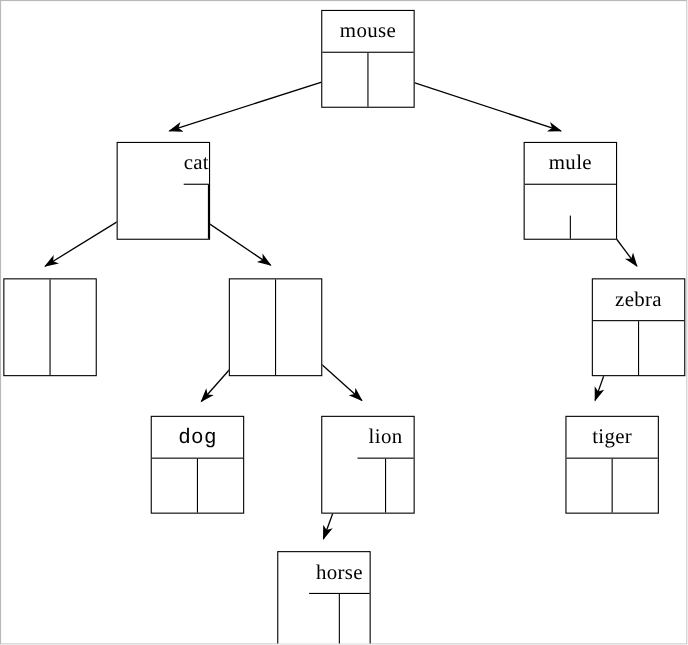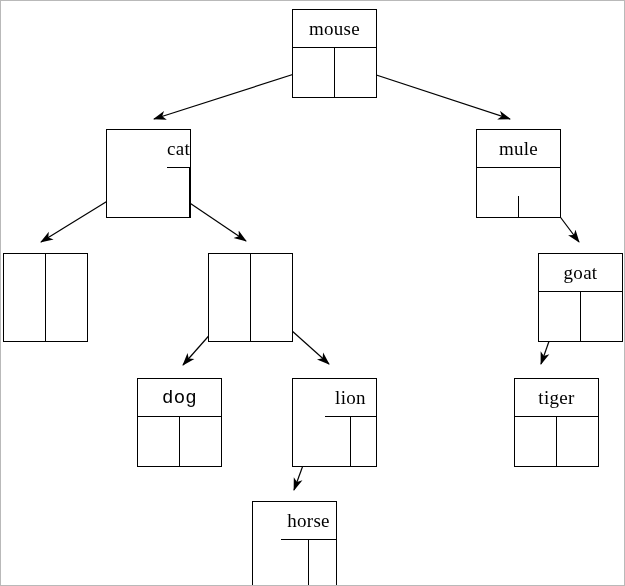--- a/index.html
+++ b/index.html
@@ -122,21 +122,21 @@
   </div>
 
   <div class="node pos-goat">
     <div class="node-cells">
       <div class="cell left"></div>
       <div class="cell right"></div>
     </div>
   </div>
 
   <div class="node pos-zebra">
-    <div class="node-label">goat</div>
+    <div class="node-label">zebra</div>
     <div class="node-cells">
       <div class="cell left"></div>
       <div class="cell right"></div>
     </div>
   </div>
 
   <div class="node pos-dog">
     <div class="node-label">dog</div>
     <div class="node-cells">
       <div class="cell left"></div>

